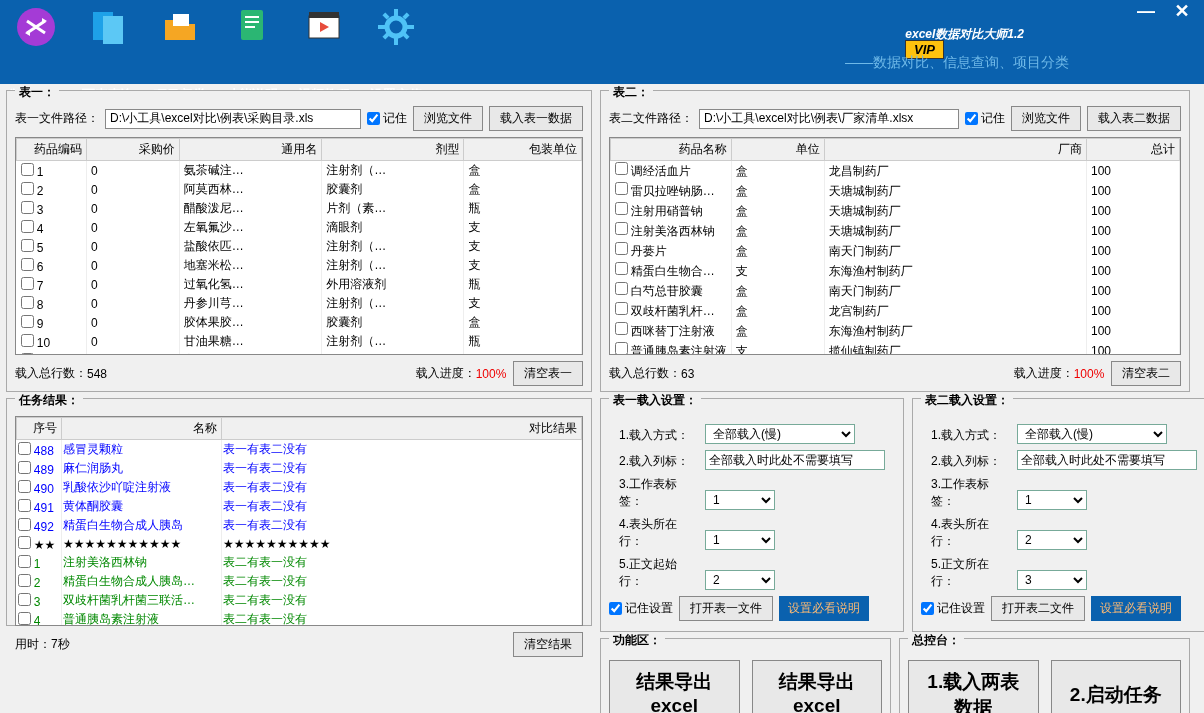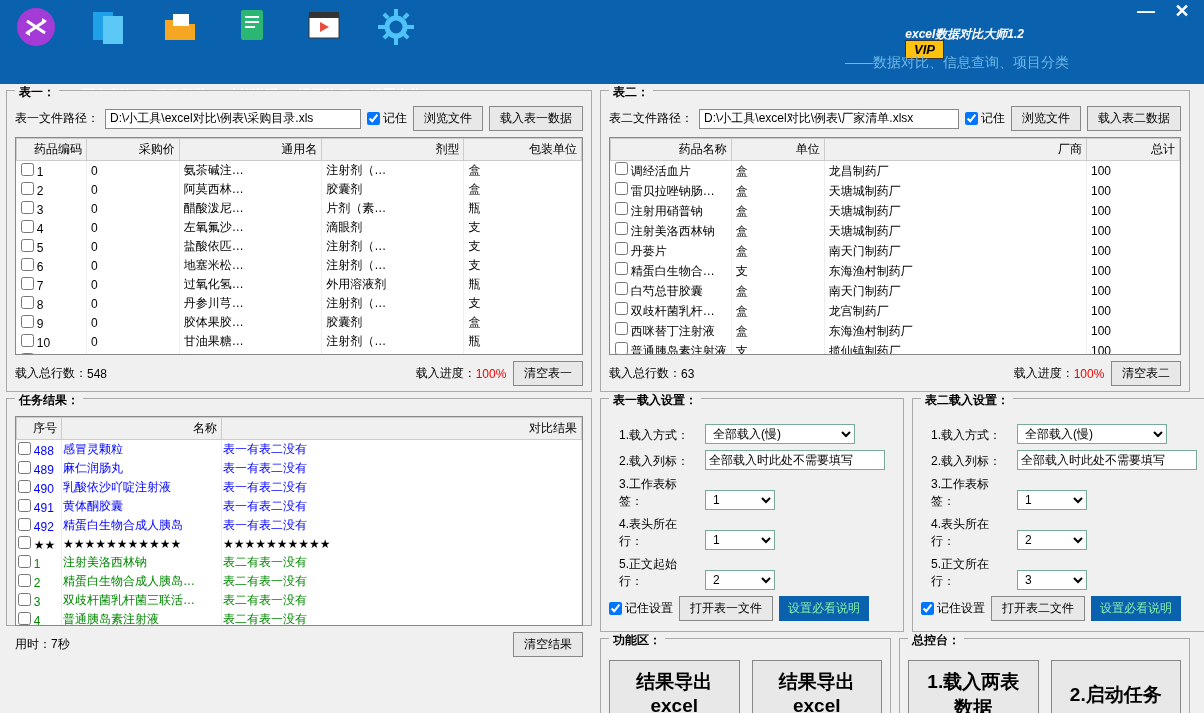--- a/index.html
+++ b/index.html
@@ -35,21 +35,21 @@
 .red { color: #e00; text-align: center; }
 .blue { color: #00f; }
 .green { color: #080; }
 .settings-row { display: flex; gap: 8px; }
 .settings-panel { flex: 1; border: 1px solid #aaa; padding: 2px 8px 6px; }
 .settings-panel .row { display: flex; align-items: flex-end; margin: 6px 10px; gap: 6px; }
 .settings-panel .row label:first-child { width: 80px; }
 .settings-panel select, .settings-panel input[type=text] { border: 1px solid #7a9; height: 20px; padding: 0 3px; background: #fff; }
 .settings-panel select { width: 150px; }
 .settings-panel input[type=text] { width: 180px; }
-.btn-blue { background: #0a61ae; color: #86efac; border: 1px solid #0a61ae; padding: 3px 8px; cursor: pointer; }
+.btn-blue { background: #0a61ae; color: #fdba74; border: 1px solid #0a61ae; padding: 3px 8px; cursor: pointer; }
 .btn-row { display: flex; gap: 6px; margin: 4px 0; align-items: center; }
 .func-panel { border: 1px solid #aaa; padding: 2px 8px 10px; }
 .func-panel .btns { display: flex; gap: 12px; margin-top: 2px; }
 .big-btn { border: 1px solid #888; background: #e8e8e8; padding: 8px 16px; font-size: 19px; font-weight: bold; cursor: pointer; flex: 1; }
 input[type=checkbox] { width: 13px; height: 13px; }
 .res-table td { padding: 1px 1px; }
 </style>
 </head>
 <body>
 

